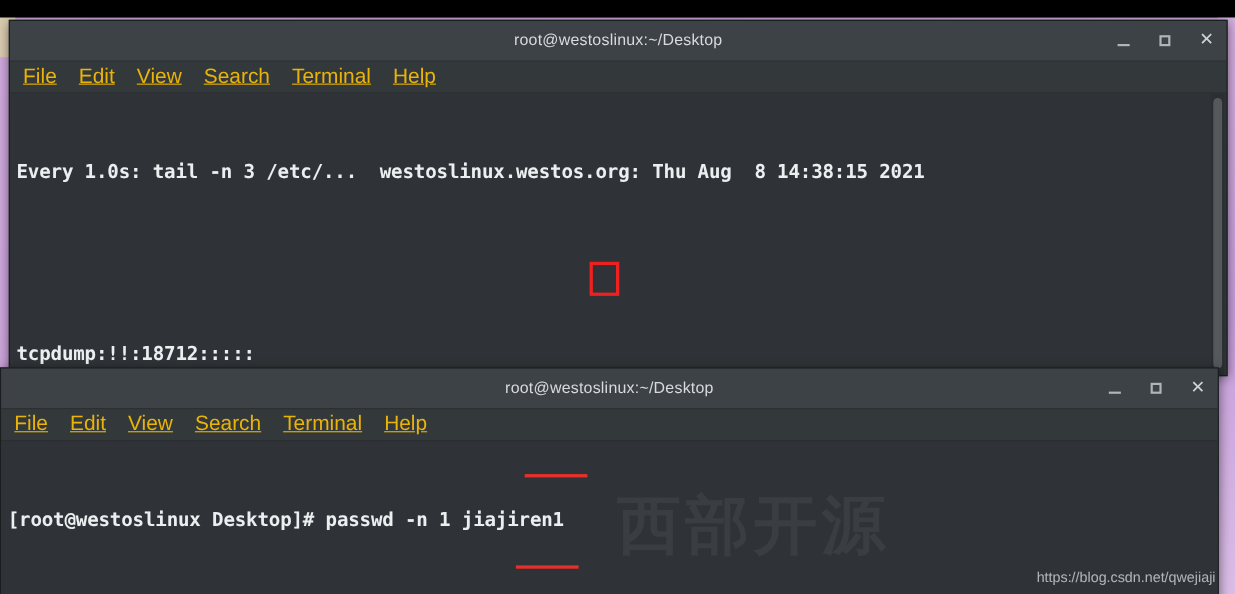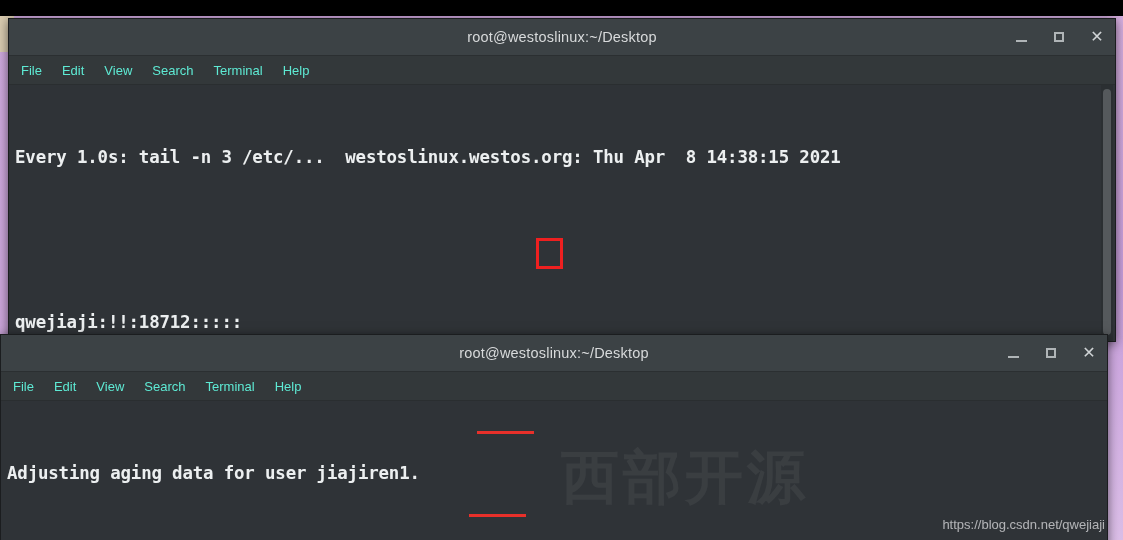--- a/index.html
+++ b/index.html
@@ -102,24 +102,25 @@
     height: 28px;
     background: #33383a;
     display: flex;
     align-items: center;
     padding-left: 12px;
     gap: 20px;
     border-bottom: 1px solid #2a2e30;
   }
   .menuitem {
     font-family: "Liberation Sans", sans-serif;
-    font-size: 13px;
-    color: #5eead4;
+    font-size: 19px;
+    color: #eab308;
     cursor: default;
     white-space: nowrap;
+    text-decoration: underline;
   }
 
   
   .term {
     position: relative;
     background: #2f3337;
     overflow: hidden;
   }
   .term-lines {
     position: absolute;
@@ -268,23 +269,23 @@
       <span class="menuitem">File</span>
       <span class="menuitem">Edit</span>
       <span class="menuitem">View</span>
       <span class="menuitem">Search</span>
       <span class="menuitem">Terminal</span>
       <span class="menuitem">Help</span>
     </div>
 
     <div class="term">
       <div class="term-lines">
-        <span class="ln">Every 1.0s: tail -n 3 /etc/...  westoslinux.westos.org: Thu Apr  8 14:38:15 2021</span>
+        <span class="ln">Every 1.0s: tail -n 3 /etc/...  westoslinux.westos.org: Thu Aug  8 14:38:15 2021</span>
         <span class="ln blank"></span>
-        <span class="ln">qwejiaji:!!:18712:::::</span>
+        <span class="ln">tcpdump:!!:18712:::::</span>
         
         
         
         
         
         
       </div>
 
       <div class="scrollbar">
         <div class="thumb"></div>
@@ -316,20 +317,21 @@
       <span class="menuitem">Edit</span>
       <span class="menuitem">View</span>
       <span class="menuitem">Search</span>
       <span class="menuitem">Terminal</span>
       <span class="menuitem">Help</span>
     </div>
 
     <div class="term">
 
       <div class="term-lines">
+        <span class="ln">[root@westoslinux Desktop]# passwd -n 1 jiajiren1</span>
         <span class="ln">Adjusting aging data for user jiajiren1.</span>
         
         
         
       </div>
 
       <div class="anno-underline" style="left:476px; top:30px; width:57px;"></div>
       <div class="anno-underline" style="left:468px; top:113px; width:57px;"></div>
 
       <div class="wm-cn" style="left:560px; top:38px;">西部开源</div>

